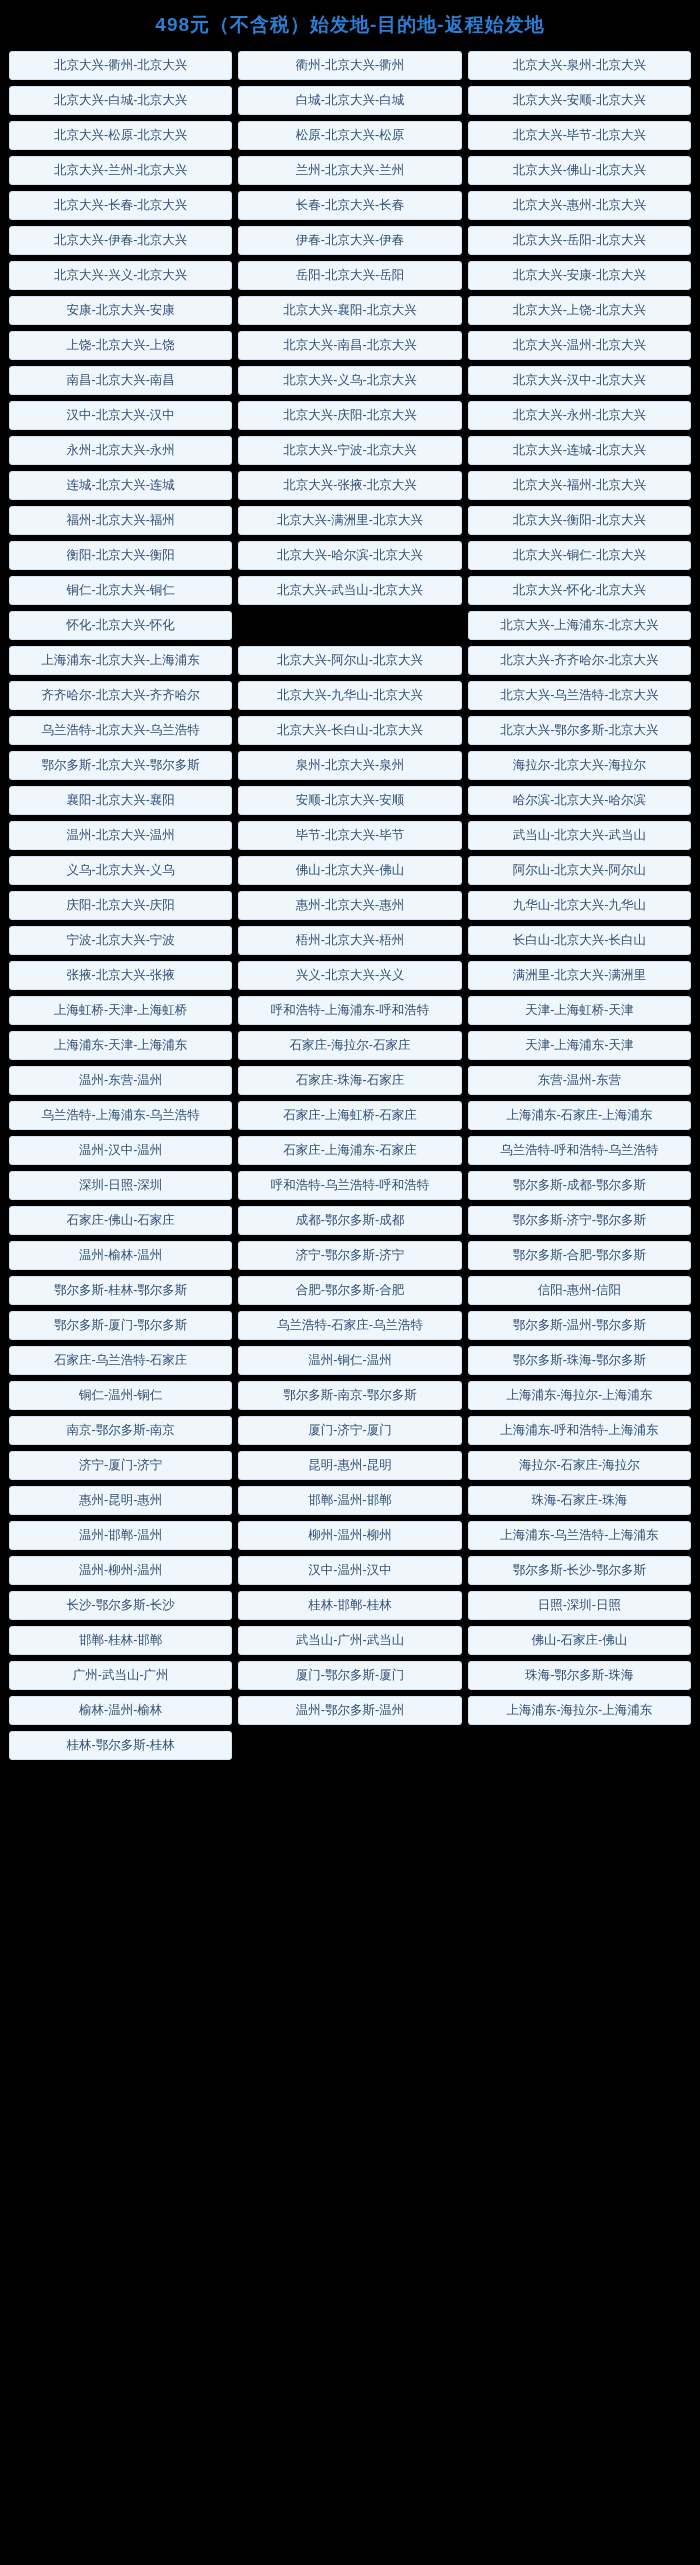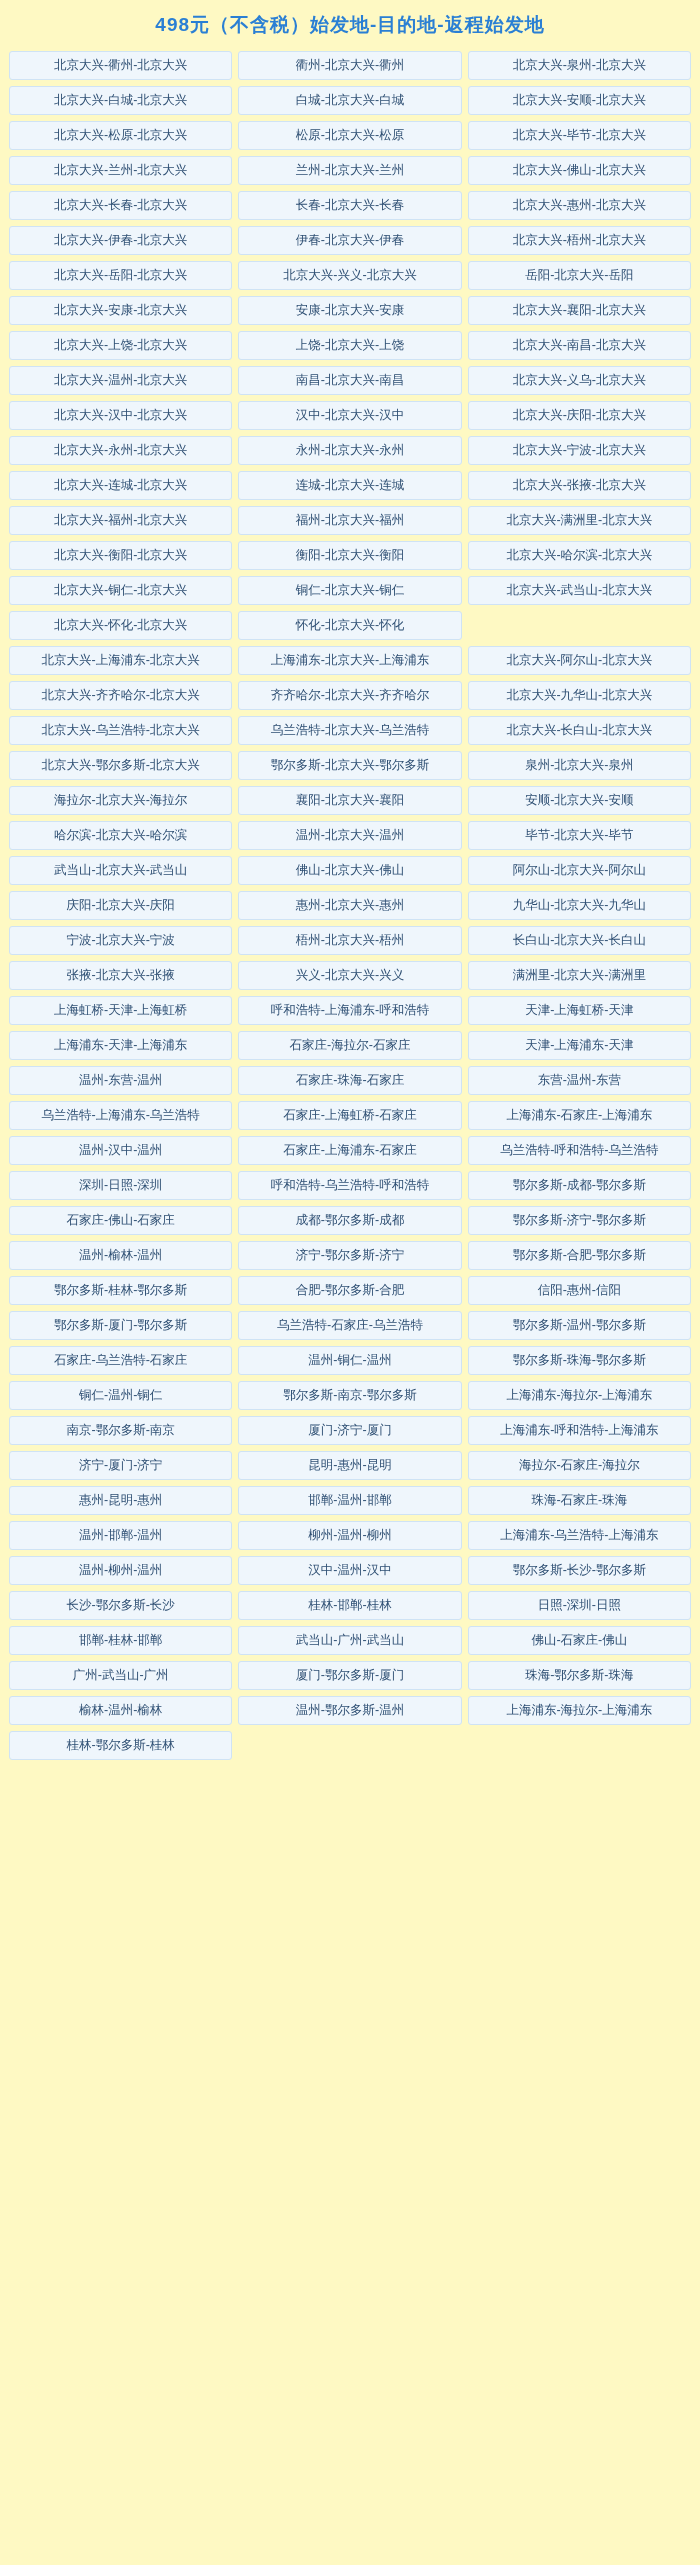--- a/index.html
+++ b/index.html
@@ -7,21 +7,21 @@
     padding: 0;
     background: #ffffff;
   }
   body {
     width: 700px;
     font-family: "Liberation Sans", "DejaVu Sans", sans-serif;
   }
   .page {
     width: 700px;
     min-height: 2565px;
-    background: #fef9c3;
+    background: #000000;
     box-sizing: border-box;
     padding: 0;
   }
   .header {
     text-align: center;
     color: #2a7fd4;
     font-size: 19px;
     font-weight: bold;
     letter-spacing: 1px;
     padding: 12px 0 10px 0;
@@ -108,23 +108,20 @@
       <div class="cell">
         <div class="cell-inner">北京大兴-惠州-北京大兴</div>
       </div>
       <div class="cell">
         <div class="cell-inner">北京大兴-伊春-北京大兴</div>
       </div>
       <div class="cell">
         <div class="cell-inner">伊春-北京大兴-伊春</div>
       </div>
       <div class="cell">
-        <div class="cell-inner">北京大兴-梧州-北京大兴</div>
-      </div>
-      <div class="cell">
         <div class="cell-inner">北京大兴-岳阳-北京大兴</div>
       </div>
       <div class="cell">
         <div class="cell-inner">北京大兴-兴义-北京大兴</div>
       </div>
       <div class="cell">
         <div class="cell-inner">岳阳-北京大兴-岳阳</div>
       </div>
       <div class="cell">
         <div class="cell-inner">北京大兴-安康-北京大兴</div>
@@ -265,20 +262,23 @@
         <div class="cell-inner">哈尔滨-北京大兴-哈尔滨</div>
       </div>
       <div class="cell">
         <div class="cell-inner">温州-北京大兴-温州</div>
       </div>
       <div class="cell">
         <div class="cell-inner">毕节-北京大兴-毕节</div>
       </div>
       <div class="cell">
         <div class="cell-inner">武当山-北京大兴-武当山</div>
+      </div>
+      <div class="cell">
+        <div class="cell-inner">义乌-北京大兴-义乌</div>
       </div>
       <div class="cell">
         <div class="cell-inner">佛山-北京大兴-佛山</div>
       </div>
       <div class="cell">
         <div class="cell-inner">阿尔山-北京大兴-阿尔山</div>
       </div>
       <div class="cell">
         <div class="cell-inner">庆阳-北京大兴-庆阳</div>
       </div>

